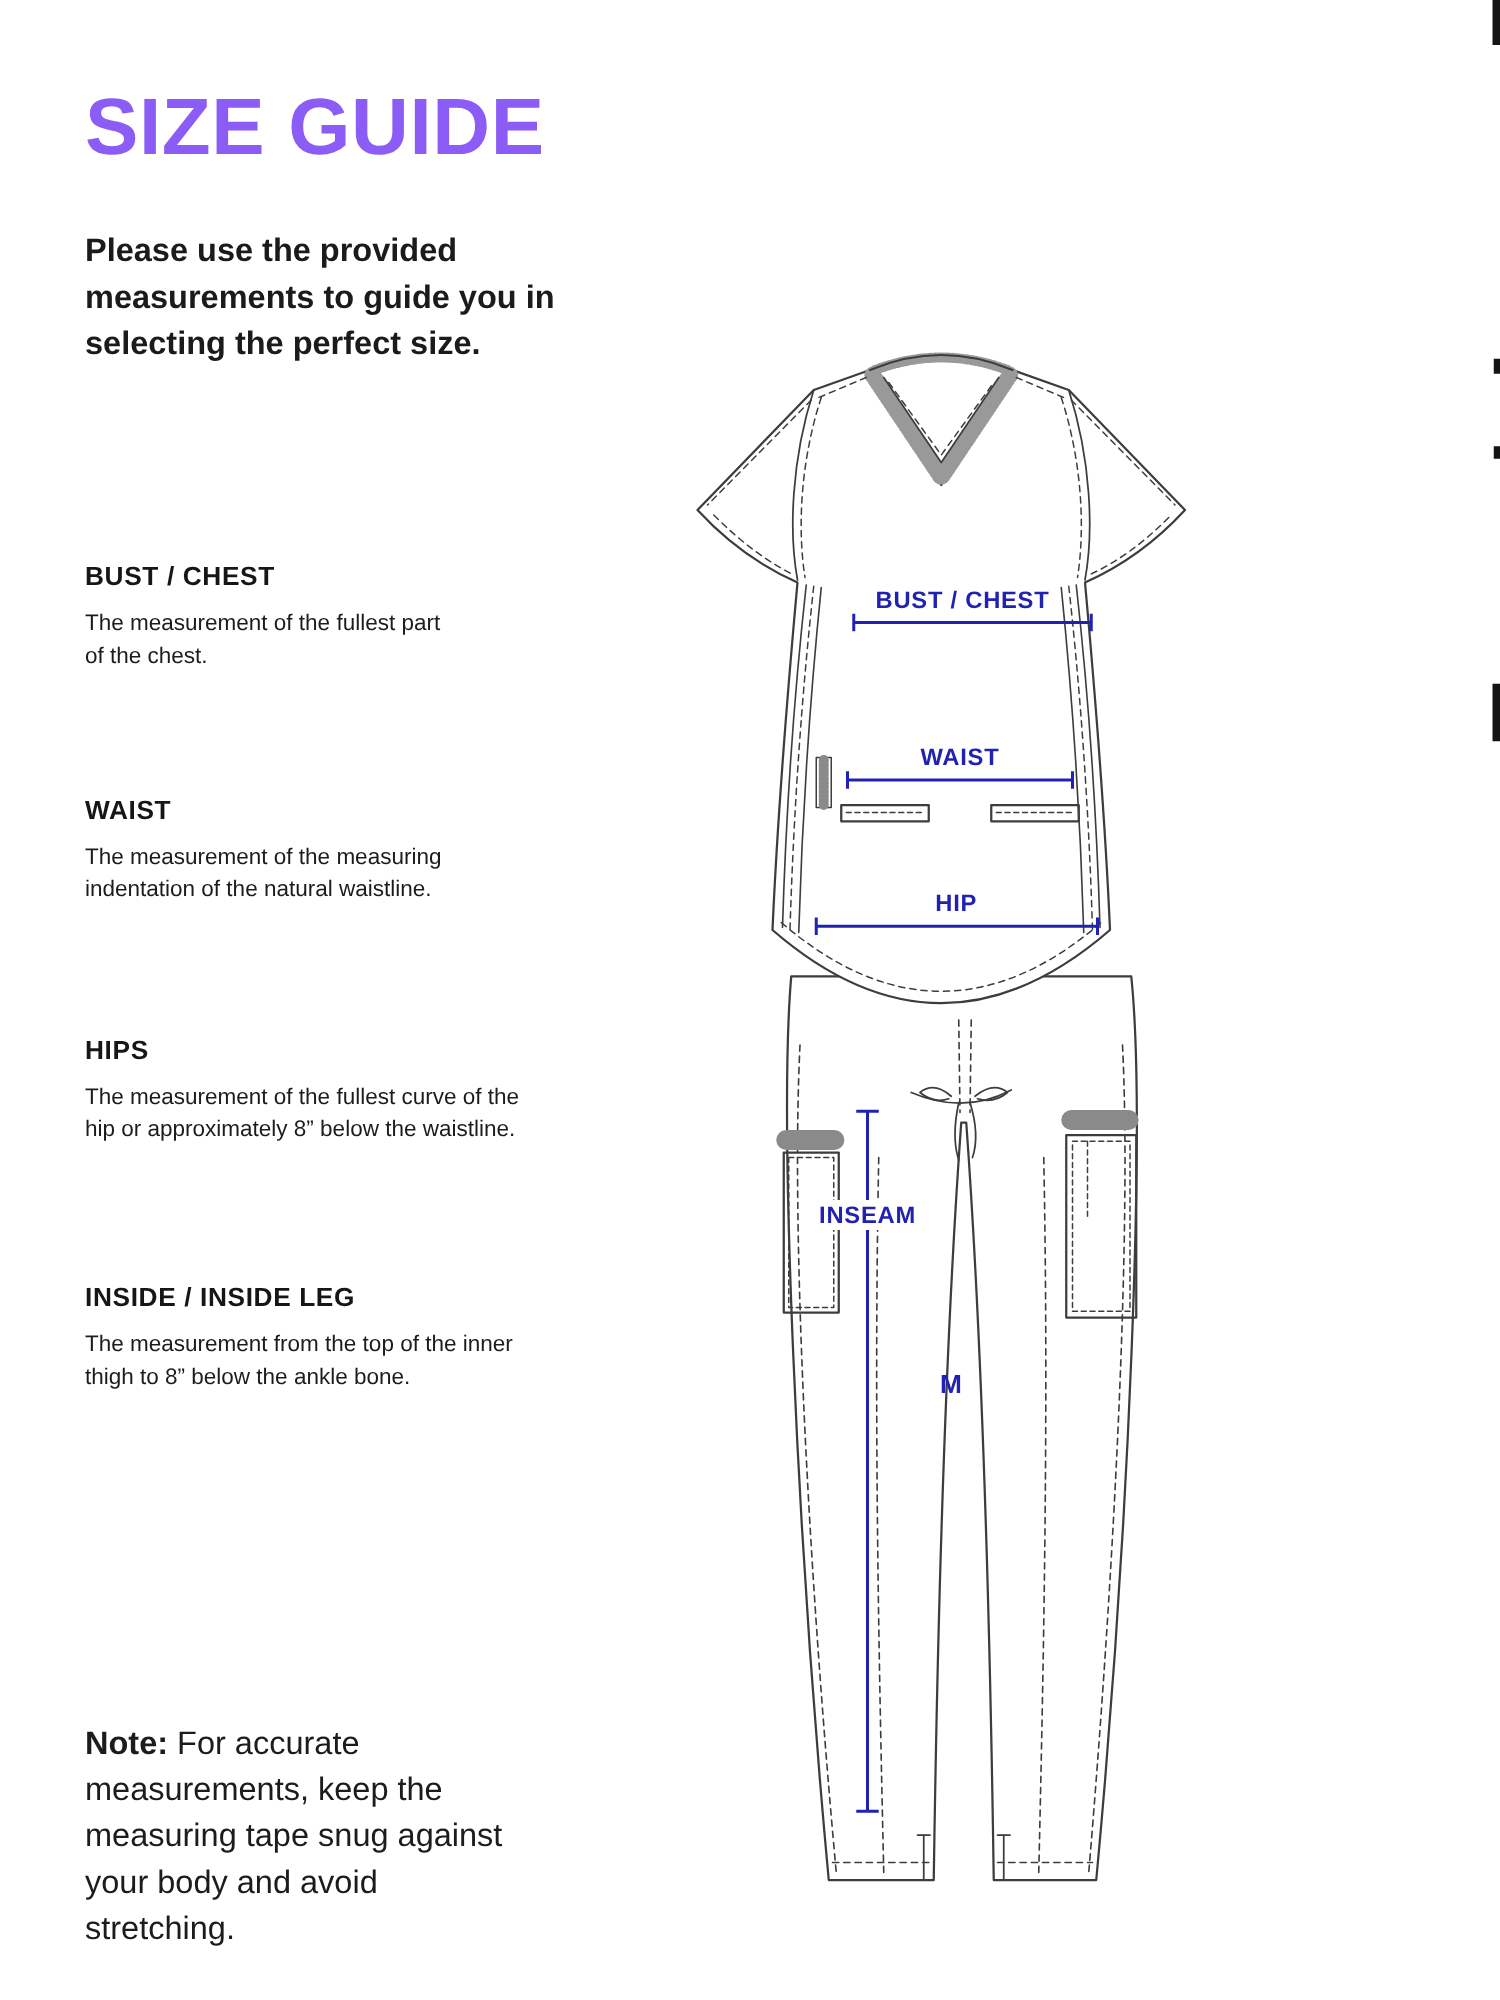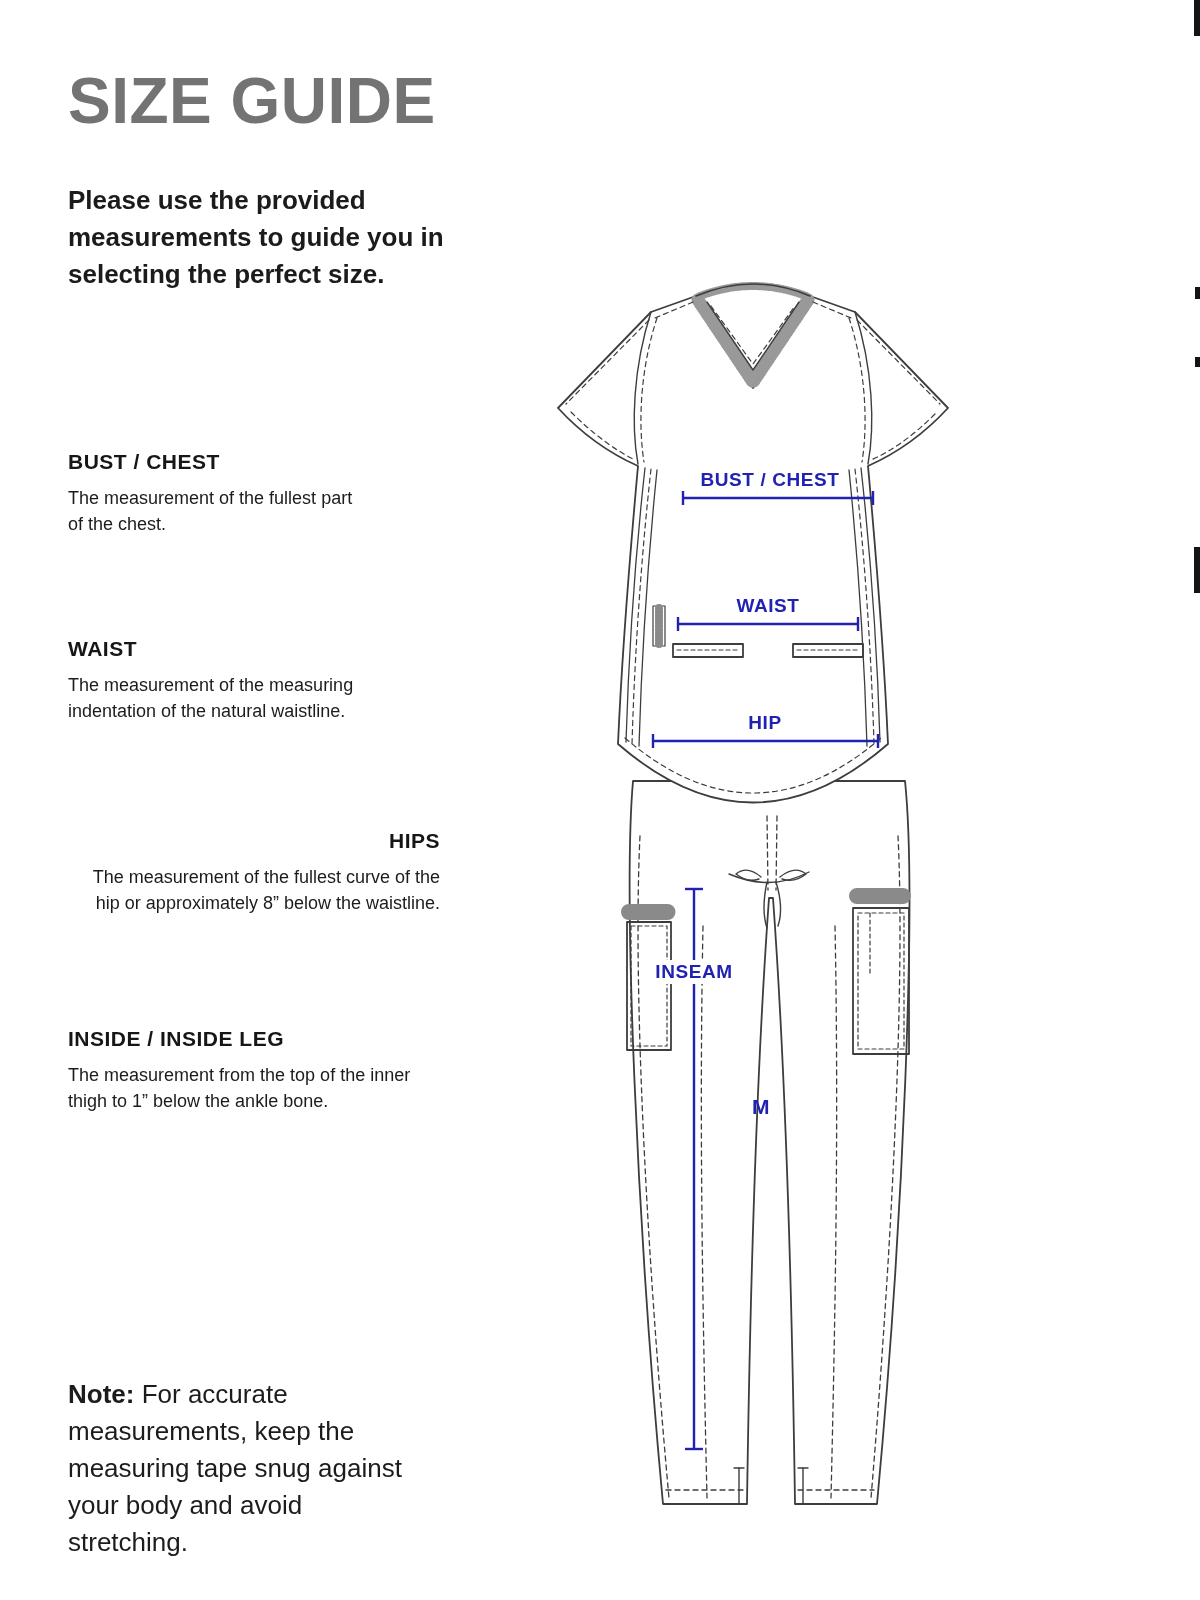--- a/index.html
+++ b/index.html
@@ -2,34 +2,34 @@
 <html><head>
 <meta charset="utf-8">
 <style>
   html,body{margin:0;padding:0;}
   body{
     width:1200px;height:1600px;background:#ffffff;position:relative;overflow:hidden;
     font-family:"Liberation Sans",sans-serif;color:#1b1b1b;
   }
   .title{
     position:absolute;left:68px;top:68px;margin:0;
-    font-size:64px;font-weight:800;letter-spacing:0.5px;color:#737373;line-height:1.05;
+    font-size:64px;font-weight:800;letter-spacing:0.5px;color:#8b5cf6;line-height:1.05;
   }
   .intro{
     position:absolute;left:68px;top:182px;width:430px;margin:0;
     font-size:26px;line-height:1.42;color:#1b1b1b;font-weight:bold;
   }
   .section{position:absolute;left:68px;}
   .section h3{
     margin:0 0 12px 0;font-size:21px;font-weight:700;letter-spacing:0.5px;color:#161616;
   }
   .section p{margin:0;font-size:18px;line-height:1.42;color:#1c1c1c;}
   #sec-bust{top:450px;width:300px;}
   #sec-waist{top:637px;width:320px;}
-  #sec-hips{top:829px;width:372px;text-align:right;}
+  #sec-hips{top:829px;width:372px;}
   #sec-inseam{top:1027px;width:345px;}
   .note{
     position:absolute;left:68px;top:1376px;width:342px;margin:0;
     font-size:26px;line-height:1.42;color:#1c1c1c;
   }
   .note b{font-weight:700;}
   .diagram{position:absolute;left:533px;top:276px;width:460px;height:1255px;}
   .edge-mark{position:absolute;right:0;width:6px;background:#141414;}
 </style>
 </head>
@@ -49,21 +49,21 @@
   <p>The measurement of the measuring indentation of the natural waistline.</p>
 </div>
 
 <div class="section" id="sec-hips">
   <h3>HIPS</h3>
   <p>The measurement of the fullest curve of the hip or approximately 8” below the waistline.</p>
 </div>
 
 <div class="section" id="sec-inseam">
   <h3>INSIDE / INSIDE LEG</h3>
-  <p>The measurement from the top of the inner thigh to 1” below the ankle bone.</p>
+  <p>The measurement from the top of the inner thigh to 8” below the ankle bone.</p>
 </div>
 
 <p class="note"><b>Note:</b> <span>For accurate measurements, keep the measuring tape snug against your body and avoid stretching.</span></p>
 
 <svg class="diagram" viewBox="0 0 460 1255" width="460" height="1255" xmlns="http://www.w3.org/2000/svg">
 
   <g stroke="#3d3d3d" fill="none" stroke-width="1.8" stroke-linejoin="round" stroke-linecap="round">
     <path fill="#ffffff" d="M100,505 C90,620 104,950 130,1228 L214,1228 C218,950 226,760 236,622 L240,622 C250,760 258,950 262,1228 L344,1228 C370,950 384,620 372,505 Z"></path>
 
     <g stroke-width="1.3" stroke-dasharray="5 4">

